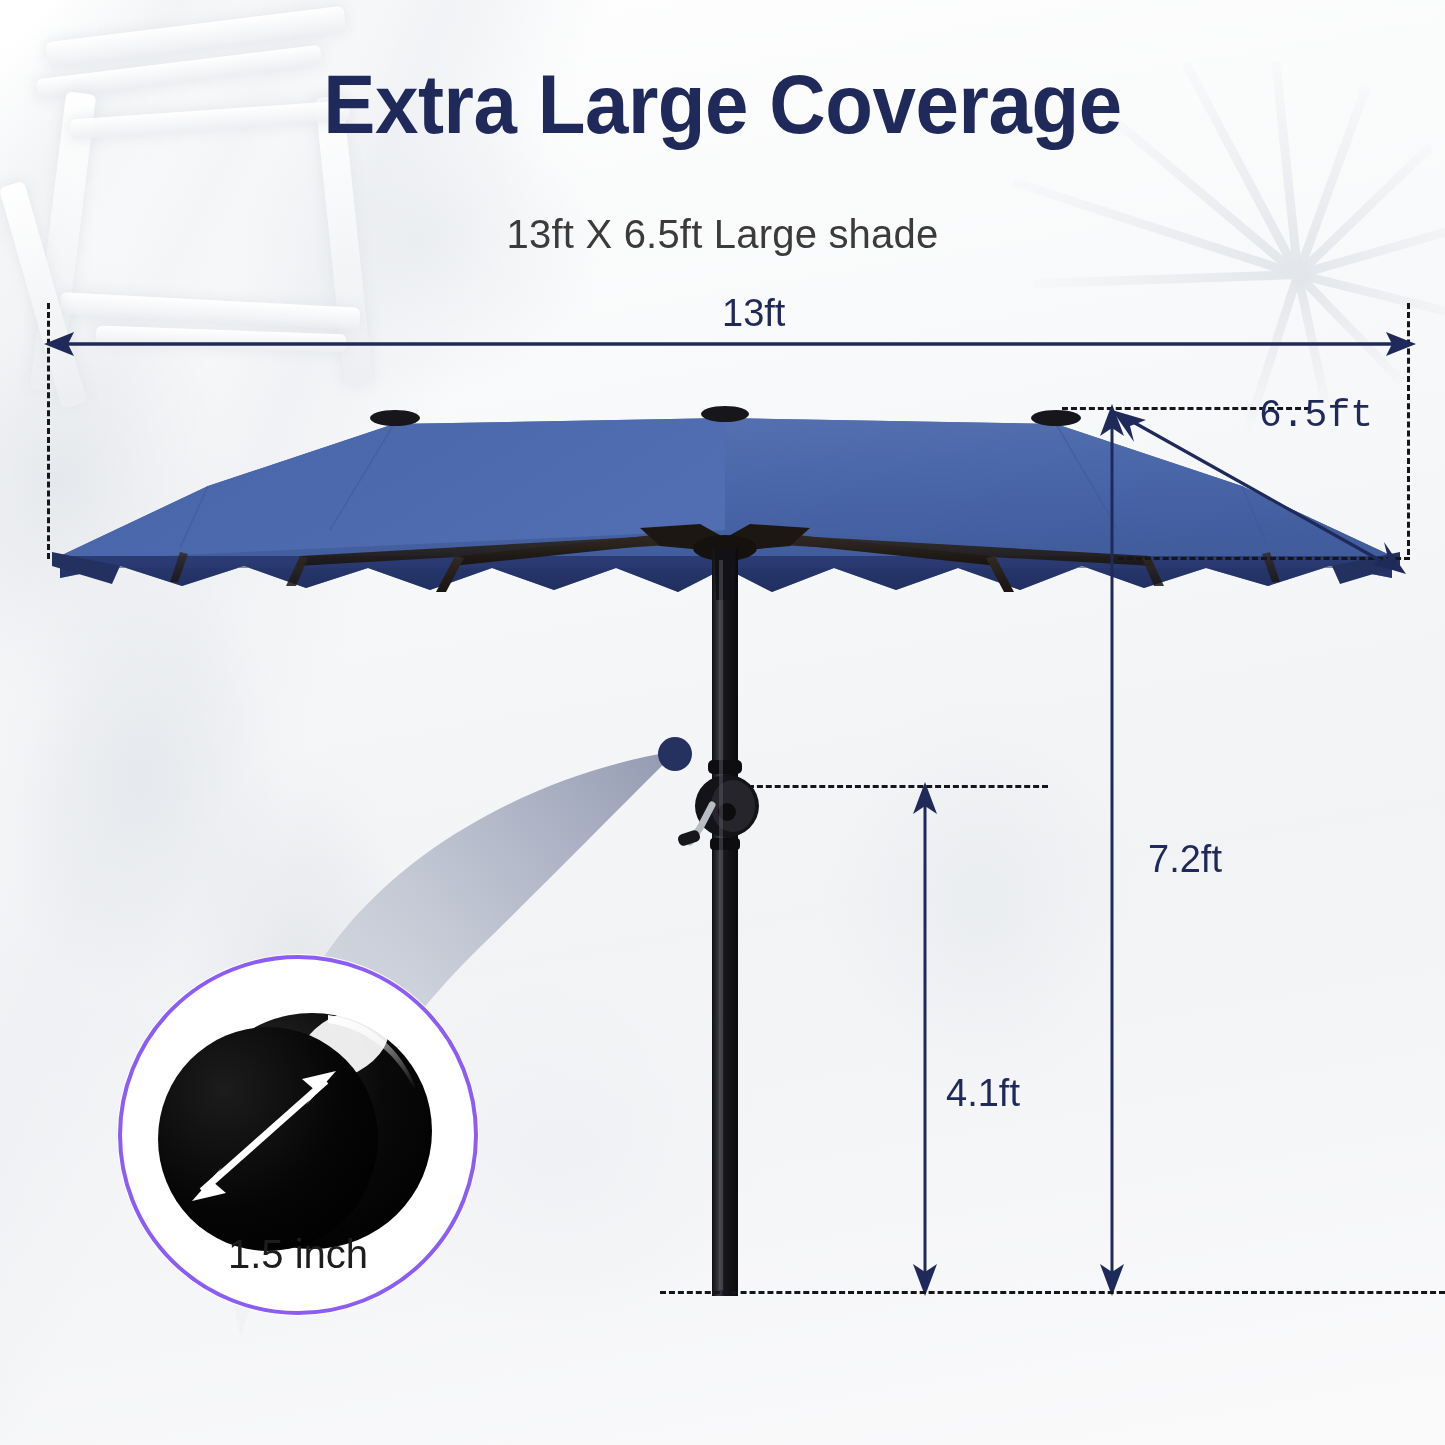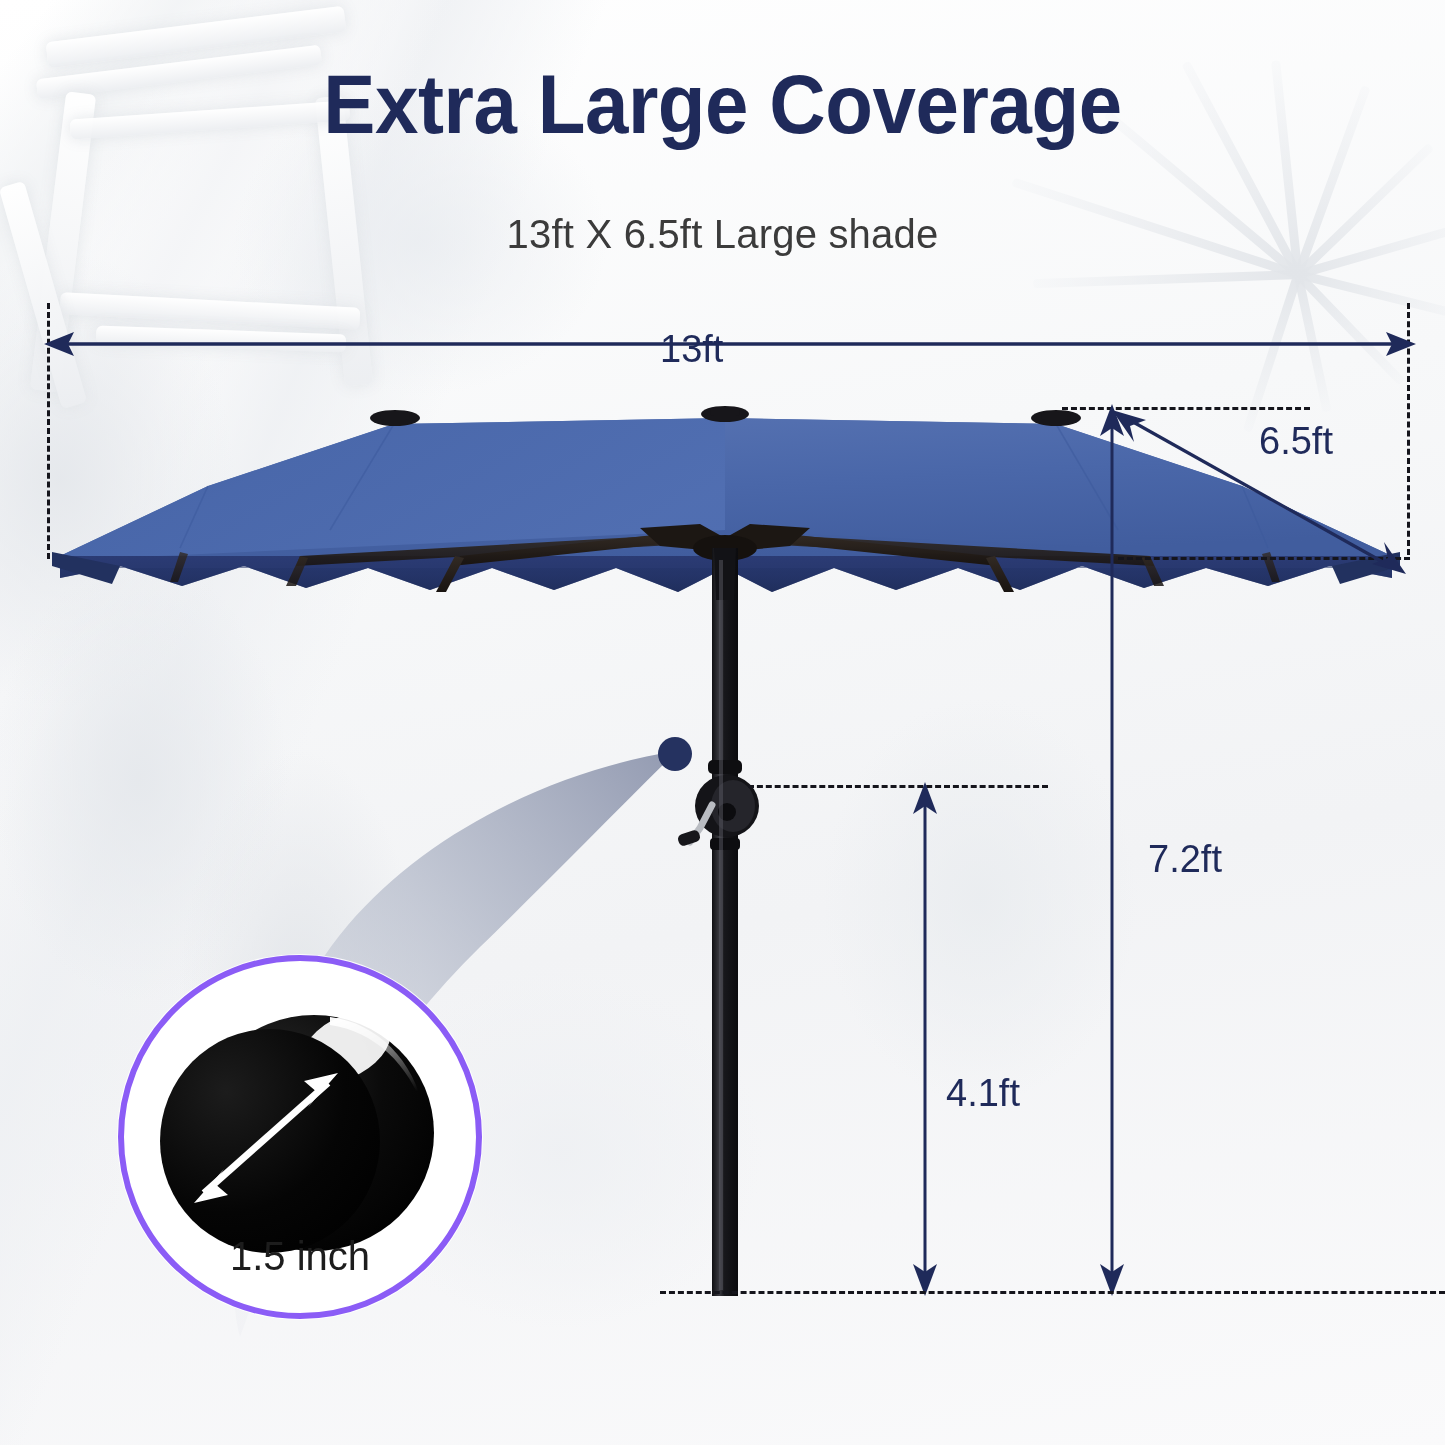--- a/index.html
+++ b/index.html
@@ -106,21 +106,21 @@
     width: 34px; height: 34px;
     border-radius: 50%;
     background: #253260;
   }
   .bubble {
     position: absolute;
     left: 118px; top: 955px;
     width: 352px; height: 352px;
     border-radius: 50%;
     background: #ffffff;
-    border: 6px solid #8b5cf6;
+    border: 4px solid #8b5cf6;
     box-shadow: 0 0 0 1px rgba(255,255,255,.9);
     overflow: hidden;
   }
   .bubble-label {
     position: absolute;
     left: 0; bottom: 34px; width: 100%;
     text-align: center;
     font-size: 40px;
     color: #1d1d1d;
   }
@@ -165,21 +165,21 @@
 
   <div class="dash-v" style="left:47px; top:303px; height:256px;"></div>
   <div class="dash-v" style="left:1407px; top:303px; height:252px;"></div>
 
   <svg class="arrow-svg" style="left:40px; top:325px; width:1380px; height:38px;" viewBox="0 0 1380 38">
     <line x1="22" y1="19" x2="1358" y2="19" stroke="#1f2a5a" stroke-width="3.4"></line>
     <polygon points="4,19 34,7 28,19 34,31" fill="#1f2a5a"></polygon>
     <polygon points="1376,19 1346,7 1352,19 1346,31" fill="#1f2a5a"></polygon>
   </svg>
 
-  <div class="dim-label" style="left:660px; top:292px;margin-top:36px;">13ft</div>
+  <div class="dim-label" style="left:722px; top:292px;">13ft</div>
 
   <svg id="umbrella" width="1445" height="1445" viewBox="0 0 1445 1445">
     <defs>
       <linearGradient id="topFab" x1="0" y1="0" x2="0.25" y2="1">
         <stop offset="0%" stop-color="#5470b0"></stop>
         <stop offset="45%" stop-color="#4a67a9"></stop>
         <stop offset="100%" stop-color="#415d9e"></stop>
       </linearGradient>
       <linearGradient id="topFabL" x1="0" y1="0" x2="1" y2="0.5">
         <stop offset="0%" stop-color="#3d5795"></stop>
@@ -283,21 +283,21 @@
 
   <div class="dash-h" style="left:1062px; top:407px; width:248px;"></div>
   <div class="dash-h" style="left:1118px; top:557px; width:292px;"></div>
 
   <svg class="arrow-svg" style="left:1100px; top:398px; width:320px; height:180px;" viewBox="0 0 320 180">
     <line x1="290" y1="168" x2="26" y2="20" stroke="#1f2a5a" stroke-width="3.2"></line>
     <polygon points="12,12 46,22 30,28 34,44" fill="#1f2a5a"></polygon>
     <polygon points="306,176 272,166 288,160 284,144" fill="#1f2a5a"></polygon>
   </svg>
 
-  <div class="dim-label" style="left:1259px; top:420px;">6.5ft</div>
+  <div class="dim-label" style="left:1259px; top:394px;font-family:Liberation Mono, monospace;">6.5ft</div>
 
   <svg class="arrow-svg" style="left:1092px; top:400px; width:40px; height:900px;" viewBox="0 0 40 900">
     <line x1="20" y1="22" x2="20" y2="878" stroke="#1f2a5a" stroke-width="3"></line>
     <polygon points="20,4 8,36 20,28 32,36" fill="#1f2a5a"></polygon>
     <polygon points="20,896 8,864 20,872 32,864" fill="#1f2a5a"></polygon>
   </svg>
   <div class="dim-label" style="left:1148px; top:838px;text-align:center;">7.2ft</div>
 
   <div class="dash-h" style="left:748px; top:785px; width:300px;"></div>
 

